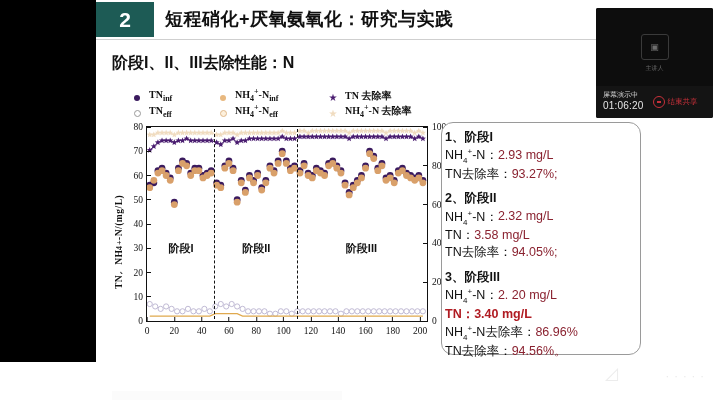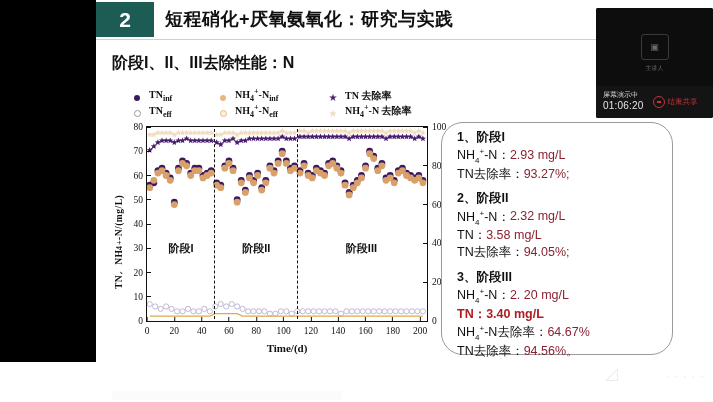--- a/index.html
+++ b/index.html
@@ -73,23 +73,23 @@
     font-family:"Liberation Serif","DejaVu Serif",serif;font-size:9.5px;color:#111;
     padding-top:5px;white-space:nowrap;}
   .tick-x i{position:absolute;left:50%;bottom:100%;margin-left:-0.5px;width:1px;height:4px;background:#111;}
   .xlab{position:absolute;left:32px;top:216px;width:282px;text-align:center;
     font-family:"Liberation Serif","DejaVu Serif",serif;font-size:11px;font-weight:bold;color:#111;}
   .phase{position:absolute;transform:translate(-50%,-50%);
     font-size:11px;font-weight:bold;color:#111;white-space:nowrap;}
   .divider{position:absolute;top:2px;bottom:2px;width:0;border-left:1.6px dashed #111;}
 
   
-  .panel{position:absolute;left:345px;top:82px;width:232px;height:233px;
-    border:1.2px solid #9a9a9a;border-radius:22px;background:#fff;box-sizing:border-box;
-    padding:6px 15px;}
+  .panel{position:absolute;left:345px;top:82px;width:200px;height:233px;
+    border:1.2px solid #9a9a9a;border-radius:12px;background:#fff;box-sizing:border-box;
+    padding:6px 3px;}
   .pl{font-size:12.5px;color:#111;line-height:1.38;white-space:nowrap;}
   .pl.hd{font-weight:bold;}
   .pl .v{color:#8a2230;}
   .pl.bigred{color:#b01b22;font-weight:bold;}
   .pl .v.bigred{color:#b01b22;font-weight:bold;text-align:center;}
   .gap{height:7px;}
   sup{font-size:8px;}
   sub{font-size:8px;}
 
   
@@ -535,37 +535,36 @@
             <div class="tick-x" style="left: 191.22px;">140<i></i></div>
             <div class="tick-x" style="left: 218.537px;">160<i></i></div>
             <div class="tick-x" style="left: 245.854px;">180<i></i></div>
             <div class="tick-x" style="left: 273.171px;">200<i></i></div>
             <div class="divider" style="left: 66.9268px;"></div>
             <div class="divider" style="left: 150.244px;"></div>
             <div class="phase" style="left: 34.1463px; top: 121.25px;">阶段I</div>
             <div class="phase" style="left: 109.268px; top: 121.25px;">阶段II</div>
             <div class="phase" style="left: 214.439px; top: 121.25px;">阶段III</div>
           </div>
-        <div class="xlab">Time/(d)</div>
       </div>
 
       <div class="panel" id="panel">
           <div class="pl hd">1、阶段I</div>
           <div class="pl"><span>NH<sub>4</sub><sup>+</sup>-N：</span><span class="v">2.93 mg/L</span></div>
           <div class="pl"><span>TN去除率：</span><span class="v">93.27%;</span></div>
           <div class="gap"></div>
           <div class="pl hd">2、阶段II</div>
           <div class="pl"><span>NH<sub>4</sub><sup>+</sup>-N：</span><span class="v">2.32 mg/L</span></div>
           <div class="pl"><span>TN：</span><span class="v">3.58 mg/L</span></div>
           <div class="pl"><span>TN去除率：</span><span class="v">94.05%;</span></div>
           <div class="gap"></div>
           <div class="pl hd">3、阶段III</div>
           <div class="pl"><span>NH<sub>4</sub><sup>+</sup>-N：</span><span class="v">2. 20 mg/L</span></div>
           <div class="pl bigred"><span>TN：</span><span class="v bigred">3.40 mg/L</span></div>
-          <div class="pl"><span>NH<sub>4</sub><sup>+</sup>-N去除率：</span><span class="v">64.67%</span></div>
+          <div class="pl"><span>NH<sub>4</sub><sup>+</sup>-N去除率：</span><span class="v">86.96%</span></div>
           <div class="pl"><span>TN去除率：</span><span class="v">94.56%。</span></div>
         </div>
     </div>
 
     <div class="wm-b"></div>
     <div class="wm-mark">◿</div>
     <div class="wm">· · · · ·</div>
 
     <div class="vid">
       <div class="vid-stage">

